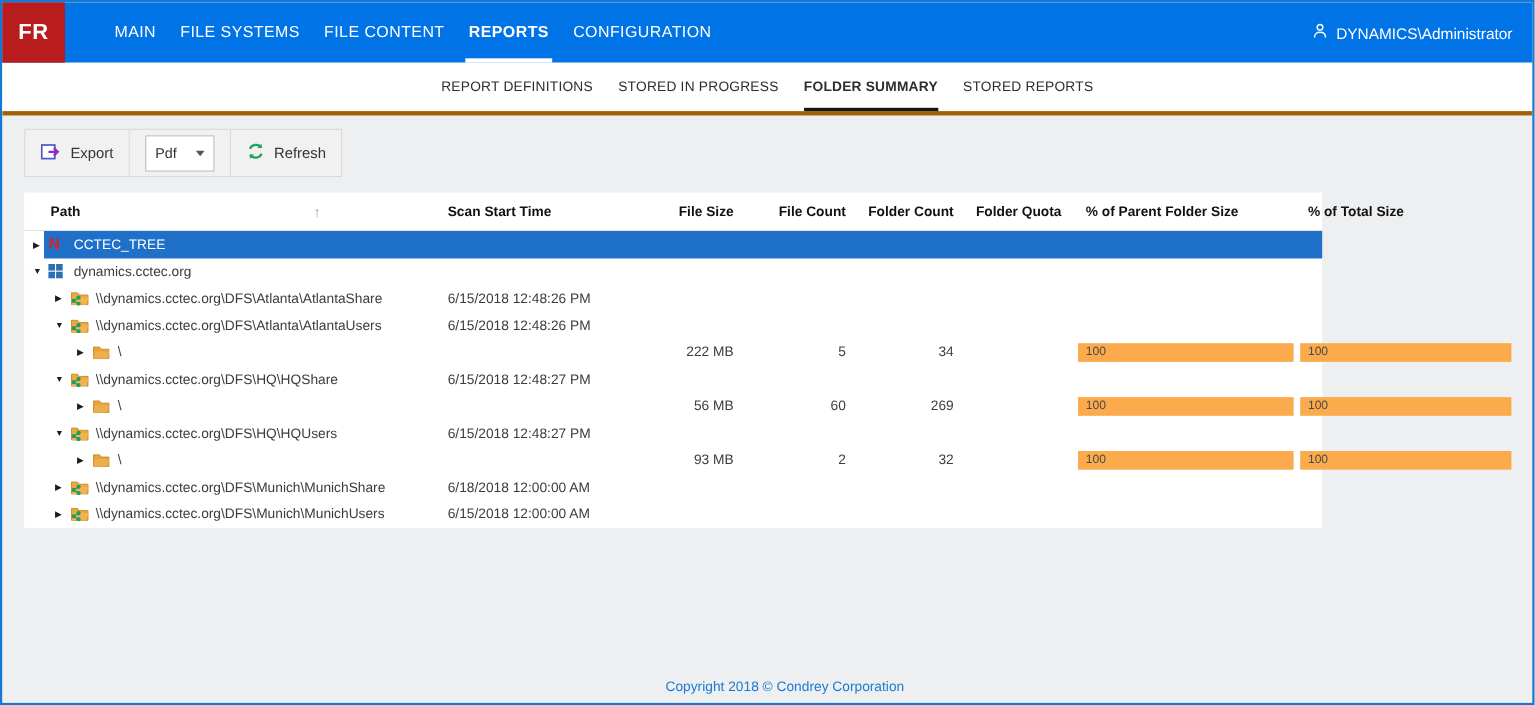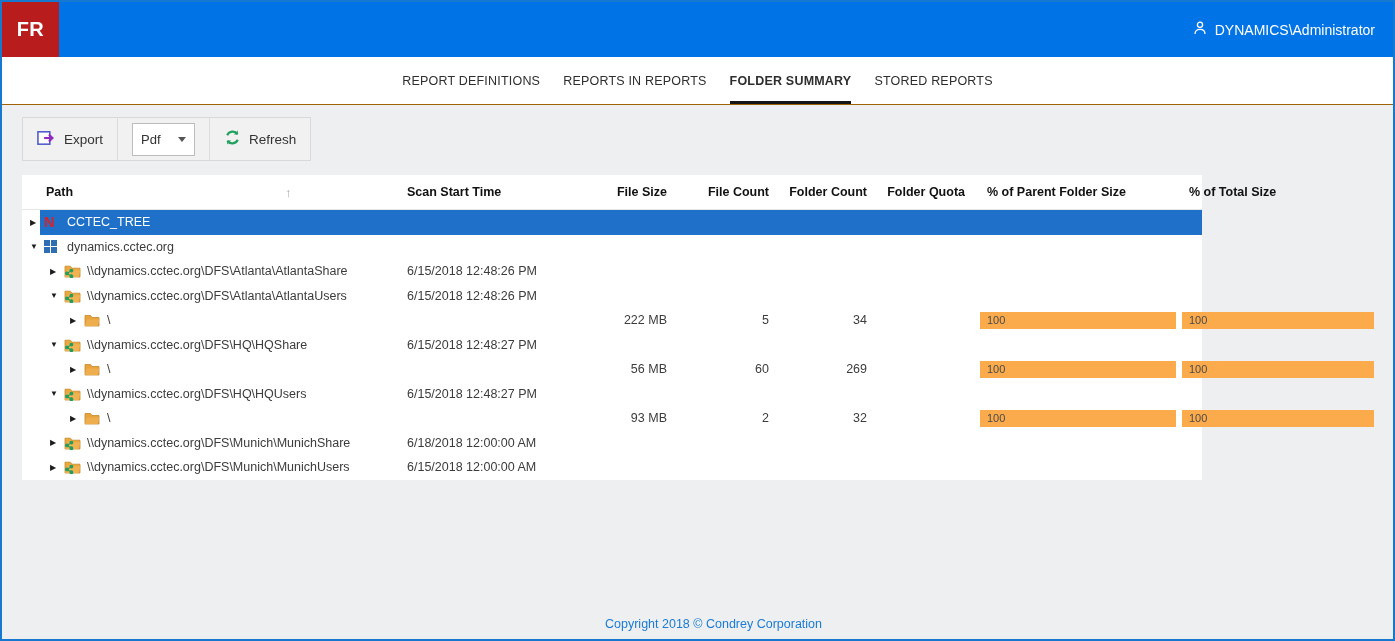--- a/index.html
+++ b/index.html
@@ -17,21 +17,21 @@
   .nav-items { display: flex; align-items: stretch; margin-left: 34px; }
   .nav-item { color: #fff; font-size: 14.5px; letter-spacing: .4px; margin: 0 11px;
               display: flex; align-items: center; position: relative; cursor: pointer; }
   .nav-item.active { font-weight: 700; }
   .nav-item.active::after { content: ""; position: absolute; left: -3px; right: -3px; bottom: 0;
               height: 4px; background: #fff; }
   .nav-user { margin-left: auto; display: flex; align-items: center; gap: 7px;
               color: #fff; font-size: 14px; padding-right: 18px; }
   
   .tabbar { height: 48px; background: #fff; display: flex; justify-content: center;
-            align-items: stretch; border-bottom: 1px solid #a16207; }
+            align-items: stretch; border-bottom: 4px solid #a16207; }
   .tab { font-size: 12.5px; color: #2e2e2e; letter-spacing: .2px; margin: 0 11.5px;
          display: flex; align-items: center; position: relative; cursor: pointer; }
   .tab.active { font-weight: 700; }
   .tab.active::after { content: ""; position: absolute; left: 0; right: 0; bottom: 0;
          height: 3px; background: #151515; }
   
   .toolbar { display: inline-flex; align-items: stretch; margin: 12px 0 0 20px;
              background: #f1f1f1; border: 1px solid #d9d9d9; height: 44px; }
   .tool-sec { display: flex; align-items: center; padding: 0 14px; gap: 8px; font-size: 13.5px; color: #333; }
   .tool-sec + .tool-sec { border-left: 1px solid #dcdcdc; }
@@ -71,35 +71,42 @@
             color: #1b7bd4; font-size: 12.5px; padding-left: 32px; }
 </style>
 </head>
 <body>
 
 <div class="viewport">
 
   
   <div class="topnav">
     <div class="logo">FR</div>
+    <div class="nav-items">
+      <div class="nav-item">MAIN</div>
+      <div class="nav-item">FILE SYSTEMS</div>
+      <div class="nav-item">FILE CONTENT</div>
+      <div class="nav-item active">REPORTS</div>
+      <div class="nav-item">CONFIGURATION</div>
+    </div>
     <div class="nav-user">
       <span>
         <svg width="16" height="16" viewBox="0 0 16 16" fill="none" stroke="#fff" stroke-width="1.3">
           <circle cx="8" cy="4.8" r="2.6"></circle>
           <path d="M3 14 c0-3.1 2.2-4.7 5-4.7 s5 1.6 5 4.7"></path>
         </svg>
       </span>
       <span>DYNAMICS\Administrator</span>
     </div>
   </div>
 
   
   <div class="tabbar">
     <div class="tab">REPORT DEFINITIONS</div>
-    <div class="tab">REPORTS IN REPORTS</div>
+    <div class="tab">STORED IN PROGRESS</div>
     <div class="tab active">FOLDER SUMMARY</div>
     <div class="tab">STORED REPORTS</div>
   </div>
 
   
   <div class="toolbar">
     <div class="tool-sec">
       <div class="tool-btn">
         <span>
           <svg width="19" height="16" viewBox="0 0 20 16">

